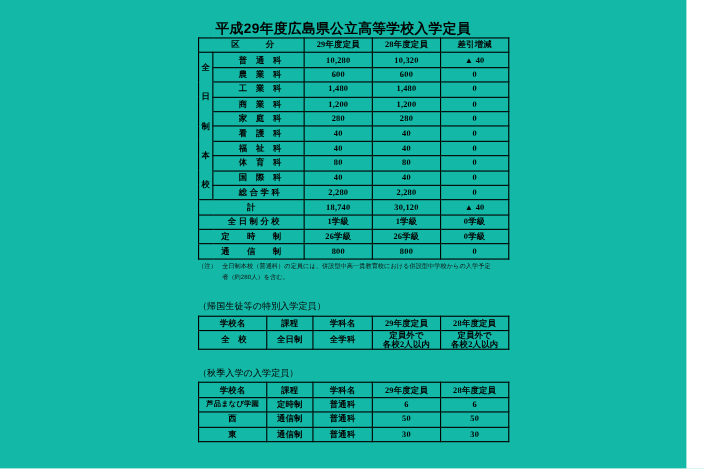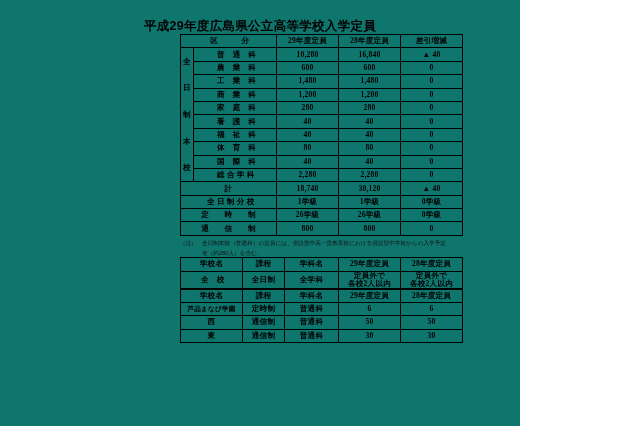--- a/index.html
+++ b/index.html
@@ -9,23 +9,23 @@
   }
   body {
     width: 640px;
     height: 426px;
     font-family: "Liberation Sans", "DejaVu Sans", sans-serif;
     color: #000000;
     overflow: hidden;
   }
   .page {
     position: relative;
-    width: 520px;
+    width: 624px;
     height: 426px;
-    background: #0f766e;
+    background: #14b8a6;
   }
 
   .doc-title {
     text-align: center;
     font-size: 12.5px;
     font-weight: bold;
     letter-spacing: 0.3px;
     padding-top: 19px;
     line-height: 1.2;
   }
@@ -138,21 +138,21 @@
           <th colspan="2" class="bt-thick bl-thick bb-thick spread2">区　　　分</th>
           <th class="bt-thick bb-thick bl-thick">29年度定員</th>
           <th class="bt-thick bb-thick bl-thick">28年度定員</th>
           <th class="bt-thick bb-thick bl-thick br-thick">差引増減</th>
         </tr>
 
         <tr>
           <td class="vlabel bl-thick vlabel-top" rowspan="2">全</td>
           <td class="subject">普　通　科</td>
           <td class="num bl-thick">10,280</td>
-          <td class="num bl-thick">16,840</td>
+          <td class="num bl-thick">10,320</td>
           <td class="num bl-thick br-thick">▲ 40</td>
         </tr>
         <tr>
           <td class="subject">農　業　科</td>
           <td class="num bl-thick">600</td>
           <td class="num bl-thick">600</td>
           <td class="num bl-thick br-thick">0</td>
         </tr>
 
         <tr>
@@ -242,20 +242,21 @@
     <div class="note-block">
       <div class="note">
         <span class="tag">（注）</span>
         <span class="body">全日制本校（普通科）の定員には、併設型中高一貫教育校における併設型中学校からの入学予定</span>
       </div>
       <div class="note note-indent">
         <span class="body">者（約280人）を含む。</span>
       </div>
     </div>
 
+    <div class="section-caption" style="margin-top:16px">（帰国生徒等の特別入学定員）</div>
 
     <table class="grid">
       <colgroup>
         <col style="width:62px">
           <col style="width:42px">
           <col style="width:54px">
           <col style="width:62px">
           <col style="width:62px">
       </colgroup>
       <tbody>
@@ -275,20 +276,21 @@
             <div>各校2人以内</div>
           </td>
           <td class="twoline bl-thick br-thick bb-thick">
             <div>定員外で</div>
             <div>各校2人以内</div>
           </td>
         </tr>
       </tbody>
     </table>
 
+    <div class="section-caption" style="margin-top:16px">（秋季入学の入学定員）</div>
 
     <table class="grid">
       <colgroup>
         <col style="width:62px">
           <col style="width:42px">
           <col style="width:54px">
           <col style="width:62px">
           <col style="width:62px">
       </colgroup>
       <tbody>

